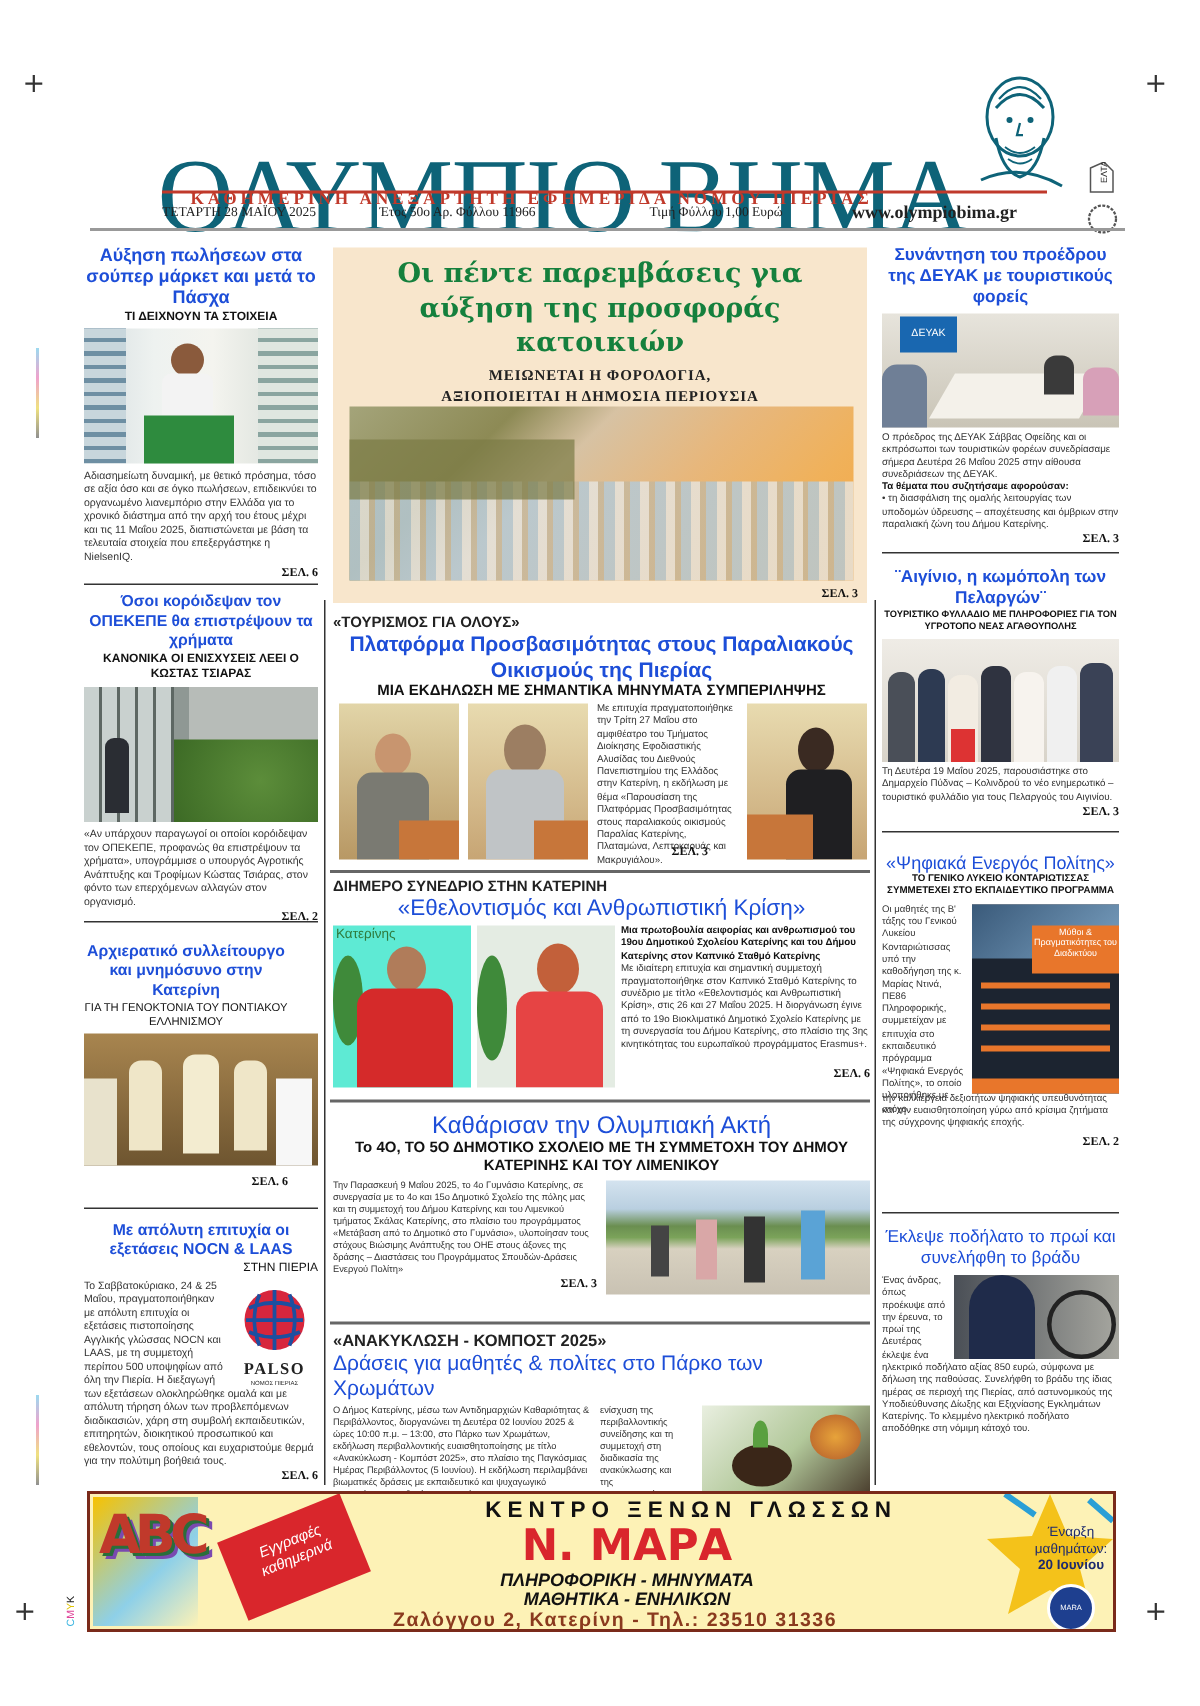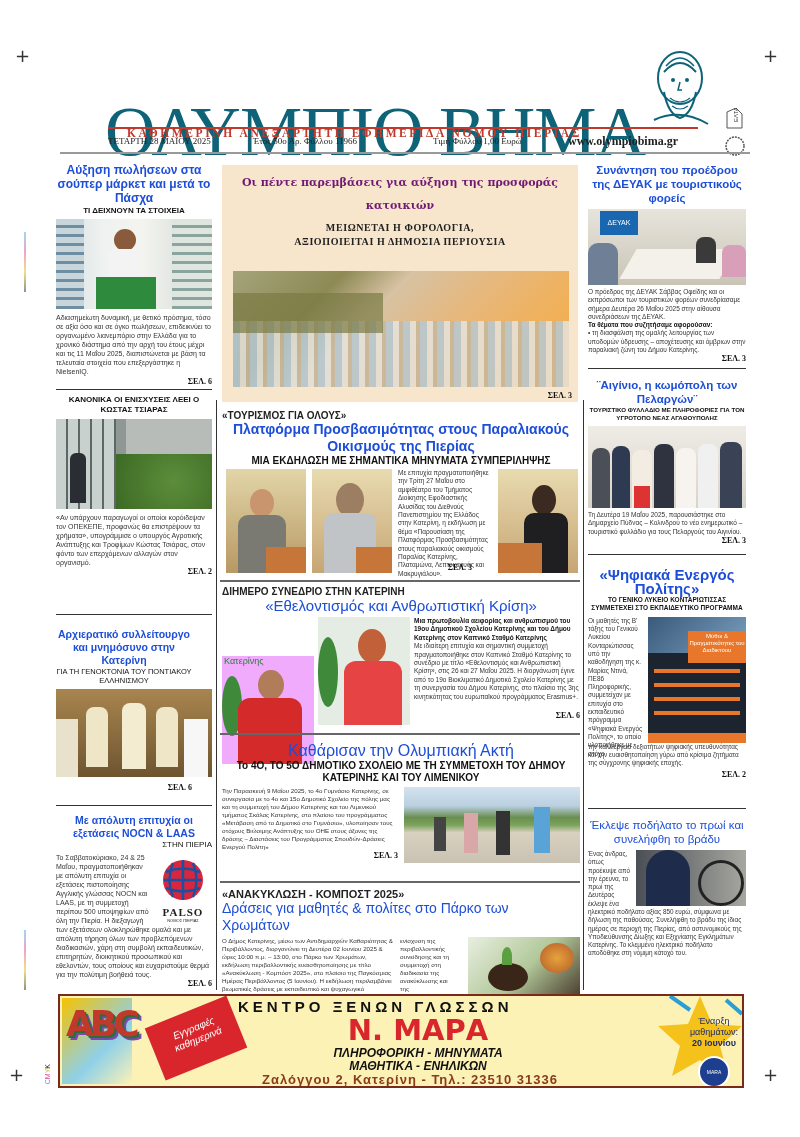--- a/index.html
+++ b/index.html
@@ -79,20 +79,21 @@
     <div style="position:absolute;left:58px;top:10px;width:22px;height:22px;border-radius:50%;background:#8a5a3c;"></div>
     <div style="position:absolute;left:52px;top:30px;width:34px;height:30px;background:#f3f3f3;border-radius:6px 6px 0 0;"></div>
     <div style="position:absolute;left:40px;top:58px;width:60px;height:32px;background:#2e8b3e;"></div>
   </div>
   <div class="body" style="margin-top:4px;">Αδιασημείωτη δυναμική, με θετικό πρόσημα, τόσο σε αξία όσο και σε όγκο πωλήσεων, επιδεικνύει το οργανωμένο λιανεμπόριο στην Ελλάδα για το χρονικό διάστημα από την αρχή του έτους μέχρι και τις 11 Μαΐου 2025, διαπιστώνεται με βάση τα τελευταία στοιχεία που επεξεργάστηκε η NielsenIQ.</div>
   <div class="sel" style="margin-top:1px;">ΣΕΛ. 6</div>
 </div>
 <div class="hrule" style="left:56px;top:389px;width:156px;"></div>
 
 <div class="col" style="left:56px;top:395px;width:156px;">
+  <h3 class="hl" style="font-size:10.5px;line-height:13px;">Όσοι κορόιδεψαν τον ΟΠΕΚΕΠΕ θα επιστρέψουν τα χρήματα</h3>
   <div class="sub" style="font-size:8px;line-height:10px;">ΚΑΝΟΝΙΚΑ ΟΙ ΕΝΙΣΧΥΣΕΙΣ ΛΕΕΙ Ο ΚΩΣΤΑΣ ΤΣΙΑΡΑΣ</div>
   <div style="position:relative;width:156px;height:90px;margin-top:4px;background:#8f9894;">
     <div style="position:absolute;left:0;top:0;width:60px;height:90px;background:repeating-linear-gradient(90deg,#c9d1cf 0 10px,#5d6763 10px 12px);"></div>
     <div style="position:absolute;left:70px;top:0;width:86px;height:40px;background:#b7bcb8;"></div>
     <div style="position:absolute;left:60px;top:35px;width:96px;height:55px;background:radial-gradient(circle at 60% 50%,#5c8d3a,#3c6a25);"></div>
     <div style="position:absolute;left:14px;top:34px;width:16px;height:50px;background:#2a2d33;border-radius:6px 6px 0 0;"></div>
   </div>
   <div class="body" style="margin-top:4px;">«Αν υπάρχουν παραγωγοί οι οποίοι κορόιδεψαν τον ΟΠΕΚΕΠΕ, προφανώς θα επιστρέψουν τα χρήματα», υπογράμμισε ο υπουργός Αγροτικής Ανάπτυξης και Τροφίμων Κώστας Τσιάρας, στον φόντο των επερχόμενων αλλαγών στον οργανισμό.</div>
   <div class="sel">ΣΕΛ. 2</div>
 </div>
@@ -123,21 +124,21 @@
       </svg>
       <div style="font-family:'Liberation Serif',serif;font-size:11px;font-weight:bold;letter-spacing:1px;line-height:11px;">PALSO</div>
       <div style="font-size:4px;">ΝΟΜΟΣ ΠΙΕΡΙΑΣ</div>
     </div>
     <div class="body" style="margin-top:4px;">Το Σαββατοκύριακο, 24 &amp; 25 Μαΐου, πραγματοποιήθηκαν με απόλυτη επιτυχία οι εξετάσεις πιστοποίησης Αγγλικής γλώσσας NOCN και LAAS, με τη συμμετοχή περίπου 500 υποψηφίων από όλη την Πιερία. Η διεξαγωγή των εξετάσεων ολοκληρώθηκε ομαλά και με απόλυτη τήρηση όλων των προβλεπόμενων διαδικασιών, χάρη στη συμβολή εκπαιδευτικών, επιτηρητών, διοικητικού προσωπικού και εθελοντών, τους οποίους και ευχαριστούμε θερμά για την πολύτιμη βοήθειά τους.</div>
   </div>
   <div class="sel" style="clear:both;">ΣΕΛ. 6</div>
 </div>
 
 <div class="lead-box">
-  <h2 style="font-family:'DejaVu Serif',serif;font-weight:bold;font-size:11px;line-height:23px;text-align:center;margin-top:6px;color:#701a75;padding:0 6px;">Οι πέντε παρεμβάσεις για αύξηση της προσφοράς κατοικιών</h2>
+  <h2 style="font-family:'DejaVu Serif',serif;font-weight:bold;font-size:18px;line-height:23px;text-align:center;margin-top:6px;color:#15803d;padding:0 6px;">Οι πέντε παρεμβάσεις για αύξηση της προσφοράς κατοικιών</h2>
   <div style="font-family:'Liberation Serif',serif;font-weight:bold;font-size:10px;text-align:center;margin-top:5px;letter-spacing:.6px;">ΜΕΙΩΝΕΤΑΙ Η ΦΟΡΟΛΟΓΙΑ,</div>
   <div style="font-family:'Liberation Serif',serif;font-weight:bold;font-size:10px;text-align:center;margin-top:3px;letter-spacing:.6px;">ΑΞΙΟΠΟΙΕΙΤΑΙ Η ΔΗΜΟΣΙΑ ΠΕΡΙΟΥΣΙΑ</div>
   <div style="position:absolute;left:11px;top:106px;width:336px;height:116px;background:linear-gradient(135deg,#a4a47a 0%,#8d8a55 25%,#d7c2a3 40%,#e7b77c 60%,#f0b15a 80%,#f4a846 100%);">
     <div style="position:absolute;left:0;top:50px;width:336px;height:66px;background:repeating-linear-gradient(90deg,#b6c9d4 0 7px,#e6e3dc 7px 13px,#c7b89c 13px 17px);opacity:.85;"></div>
     <div style="position:absolute;left:0;top:22px;width:150px;height:40px;background:#7b7a45;opacity:.7;"></div>
   </div>
   <div class="sel" style="position:absolute;right:6px;top:226px;">ΣΕΛ. 3</div>
 </div>
 
 <div class="col" style="left:222px;top:410px;width:358px;">
@@ -163,21 +164,21 @@
       <div style="position:absolute;left:0;top:74px;width:44px;height:30px;background:#c7763a;"></div>
     </div>
   </div>
 </div>
 <div class="hrule" style="left:220px;top:580px;width:360px;height:2px;background:#666;"></div>
 
 <div class="col" style="left:222px;top:586px;width:358px;">
   <div style="font-weight:bold;font-size:10px;">ΔΙΗΜΕΡΟ ΣΥΝΕΔΡΙΟ ΣΤΗΝ ΚΑΤΕΡΙΝΗ</div>
   <h2 class="hl" style="font-size:15px;line-height:17px;font-weight:normal;">«Εθελοντισμός και Ανθρωπιστική Κρίση»</h2>
   <div style="position:relative;height:112px;margin-top:3px;">
-    <div class="photo" style="left:0;top:0;width:92px;height:108px;background:#f0abfc;margin-top:39px;">
+    <div class="photo" style="left:0;top:0;width:92px;height:108px;background:#5eead4;">
       <div style="position:absolute;left:2px;top:0;font-size:9px;color:#2f7a3c;">Κατερίνης</div>
       <div style="position:absolute;left:0;top:20px;width:20px;height:60px;background:#3f8a3a;border-radius:50%;"></div>
       <div style="position:absolute;left:36px;top:14px;width:26px;height:30px;border-radius:50%;background:#b07c5a;"></div>
       <div style="position:absolute;left:16px;top:42px;width:64px;height:66px;background:#d52a2a;border-radius:12px 12px 0 0;"></div>
     </div>
     <div class="photo" style="left:96px;top:0;width:92px;height:108px;background:#e4ece3;">
       <div style="position:absolute;left:0;top:20px;width:20px;height:70px;background:#3f8a3a;border-radius:50%;"></div>
       <div style="position:absolute;left:40px;top:12px;width:28px;height:34px;border-radius:50%;background:#c2603a;"></div>
       <div style="position:absolute;left:26px;top:44px;width:58px;height:64px;background:#e64444;border-radius:12px 12px 0 0;"></div>
     </div>
@@ -249,21 +250,21 @@
     <div style="position:absolute;left:88px;top:22px;width:20px;height:60px;background:#f7f3ee;border-radius:8px 8px 0 0;"></div>
     <div style="position:absolute;left:110px;top:18px;width:20px;height:64px;background:#f0f0f0;border-radius:8px 8px 0 0;"></div>
     <div style="position:absolute;left:132px;top:16px;width:22px;height:66px;background:#3a4256;border-radius:8px 8px 0 0;"></div>
   </div>
   <div class="body" style="margin-top:3px;font-size:6.5px;line-height:8.3px;">Τη Δευτέρα 19 Μαΐου 2025, παρουσιάστηκε στο Δημαρχείο Πύδνας – Κολινδρού το νέο ενημερωτικό – τουριστικό φυλλάδιο για τους Πελαργούς του Αιγινίου.</div>
   <div class="sel">ΣΕΛ. 3</div>
 </div>
 <div class="hrule" style="left:588px;top:554px;width:158px;"></div>
 
 <div class="col" style="left:588px;top:568px;width:158px;">
-  <h3 class="hl" style="font-size:15px;line-height:14px;font-weight:bold;">«Ψηφιακά Ενεργός Πολίτης»</h3>
+  <h3 class="hl" style="font-size:12px;line-height:14px;font-weight:normal;">«Ψηφιακά Ενεργός Πολίτης»</h3>
   <div class="sub" style="font-size:6.5px;line-height:8.4px;">ΤΟ ΓΕΝΙΚΟ ΛΥΚΕΙΟ ΚΟΝΤΑΡΙΩΤΙΣΣΑΣ ΣΥΜΜΕΤΕΧΕΙ ΣΤΟ ΕΚΠΑΙΔΕΥΤΙΚΟ ΠΡΟΓΡΑΜΜΑ</div>
   <div style="position:relative;height:126px;margin-top:4px;">
     <div class="body" style="position:absolute;left:0;top:0;width:56px;font-size:6.4px;line-height:8.3px;">Οι μαθητές της Β' τάξης του Γενικού Λυκείου Κονταριώτισσας υπό την καθοδήγηση της κ. Μαρίας Ντινά, ΠΕ86 Πληροφορικής, συμμετείχαν με επιτυχία στο εκπαιδευτικό πρόγραμμα «Ψηφιακά Ενεργός Πολίτης», το οποίο υλοποιήθηκε με στόχο</div>
     <div style="position:absolute;left:60px;top:0;width:98px;height:126px;background:#1c2430;">
       <div style="position:absolute;left:0;top:0;width:98px;height:36px;background:linear-gradient(135deg,#3a5a7a,#7aa0c0);"></div>
       <div style="position:absolute;left:40px;top:14px;width:58px;height:30px;background:#e8762b;color:#fff;font-size:6px;line-height:7px;text-align:center;padding-top:2px;">Μύθοι &amp; Πραγματικότητες του Διαδικτύου</div>
       <div style="position:absolute;left:6px;top:52px;width:86px;height:4px;background:#e8762b;"></div>
       <div style="position:absolute;left:6px;top:66px;width:86px;height:4px;background:#e8762b;"></div>
       <div style="position:absolute;left:6px;top:80px;width:86px;height:4px;background:#e8762b;"></div>
       <div style="position:absolute;left:6px;top:94px;width:86px;height:4px;background:#e8762b;"></div>
@@ -288,21 +289,21 @@
 </div>
 
 <div style="position:absolute;left:58px;top:994px;width:686px;height:94px;background:#fdf2b6;border:2px solid #7a2a1a;box-sizing:border-box;overflow:hidden;">
   <div style="position:absolute;left:2px;top:2px;width:70px;height:86px;background:linear-gradient(135deg,#f7c200 0%,#8ed0e8 60%,#fdf2b6 100%);"></div>
   <div style="position:absolute;left:6px;top:8px;font-family:'DejaVu Sans',sans-serif;font-weight:bold;font-size:36px;line-height:40px;color:#c0392b;letter-spacing:-4px;text-shadow:2px 2px 0 #2a6e3a,4px 4px 0 #7a4ab0;">ABC</div>
   <div style="position:absolute;left:92px;top:14px;width:88px;height:56px;background:#d9262c;transform:rotate(-22deg);"></div>
   <div style="position:absolute;left:90px;top:26px;width:92px;text-align:center;transform:rotate(-22deg);color:#fff;font-size:10px;line-height:12px;font-style:italic;">
     <div>Εγγραφές</div>
     <div>καθημερινά</div>
   </div>
-  <div style="position:absolute;left:178px;top:2px;width:360px;text-align:left;font-weight:bold;font-size:15px;letter-spacing:4px;color:#111;">ΚΕΝΤΡΟ ΞΕΝΩΝ ΓΛΩΣΣΩΝ</div>
+  <div style="position:absolute;left:178px;top:2px;width:360px;text-align:right;font-weight:bold;font-size:15px;letter-spacing:4px;color:#111;">ΚΕΝΤΡΟ ΞΕΝΩΝ ΓΛΩΣΣΩΝ</div>
   <div style="position:absolute;left:178px;top:18px;width:360px;text-align:center;font-family:'DejaVu Sans',sans-serif;font-weight:bold;font-size:29px;line-height:32px;color:#d9262c;">Ν. ΜΑΡΑ</div>
   <div style="position:absolute;left:178px;top:50px;width:360px;text-align:center;font-weight:bold;font-style:italic;font-size:12px;color:#111;">ΠΛΗΡΟΦΟΡΙΚΗ - ΜΗΝΥΜΑΤΑ</div>
   <div style="position:absolute;left:178px;top:63px;width:360px;text-align:center;font-weight:bold;font-style:italic;font-size:12px;color:#111;">ΜΑΘΗΤΙΚΑ - ΕΝΗΛΙΚΩΝ</div>
   <div style="position:absolute;left:120px;top:76px;width:460px;text-align:center;font-weight:bold;font-size:13px;letter-spacing:1px;color:#8a3a1e;">Ζαλόγγου 2, Κατερίνη - Τηλ.: 23510 31336</div>
   <svg style="position:absolute;left:570px;top:0;" width="112" height="90" viewBox="0 0 112 90">
     <polygon points="70,0 82,28 112,30 90,50 98,80 70,64 42,80 50,50 28,30 58,28" fill="#f4c21a"></polygon>
     <path d="M40 0 L60 14 M96 4 L112 18" stroke="#2a9fd6" stroke-width="4"></path>
   </svg>
   <div style="position:absolute;left:624px;top:20px;width:60px;text-align:center;font-size:9px;line-height:11px;color:#1d2a6e;">
     <div>Έναρξη</div>

